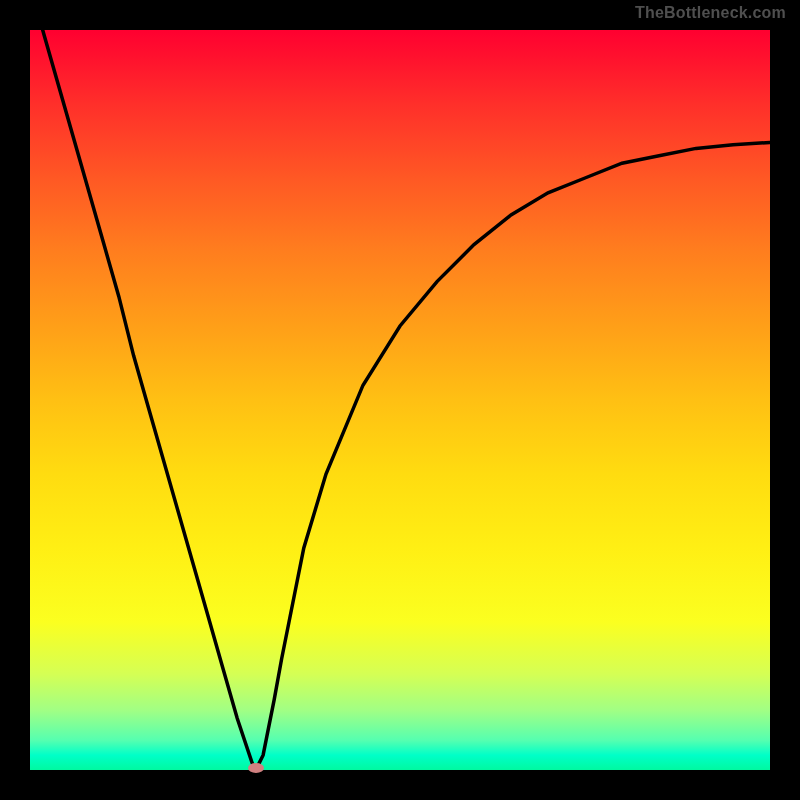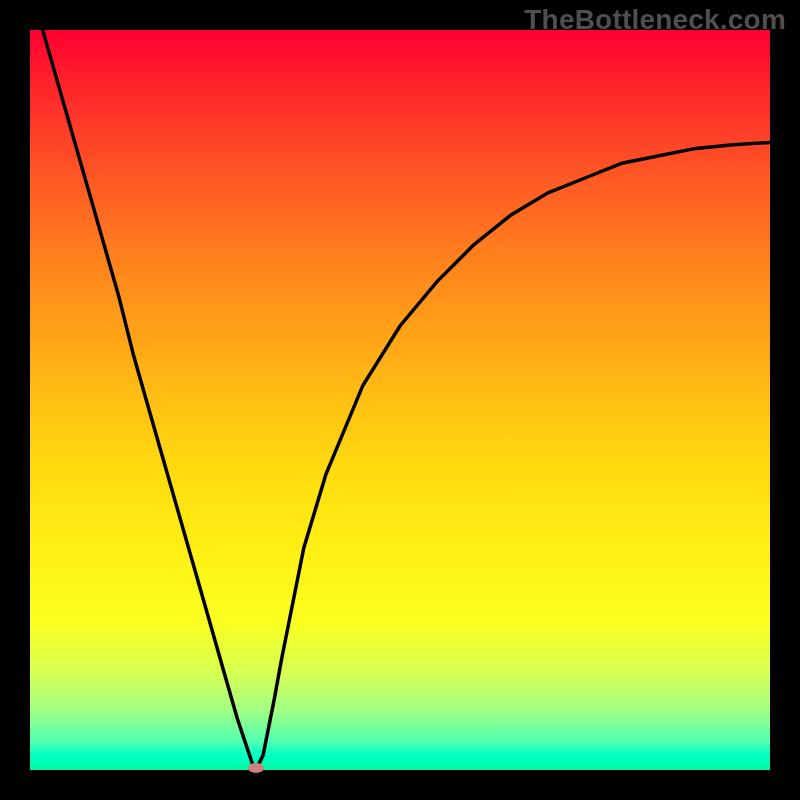--- a/index.html
+++ b/index.html
@@ -15,21 +15,21 @@
     position: relative;
     width: 800px;
     height: 800px;
     background: #000;
   }
   .watermark {
     position: absolute;
     top: 4px;
     right: 14px;
     color: #4f4f4f;
-    font-size: 28px;
+    font-size: 16px;
     font-weight: 600;
     letter-spacing: 0.2px;
     z-index: 10;
   }
   .plot-area {
     position: absolute;
     left: 30px;
     top: 30px;
     width: 740px;
     height: 740px;

